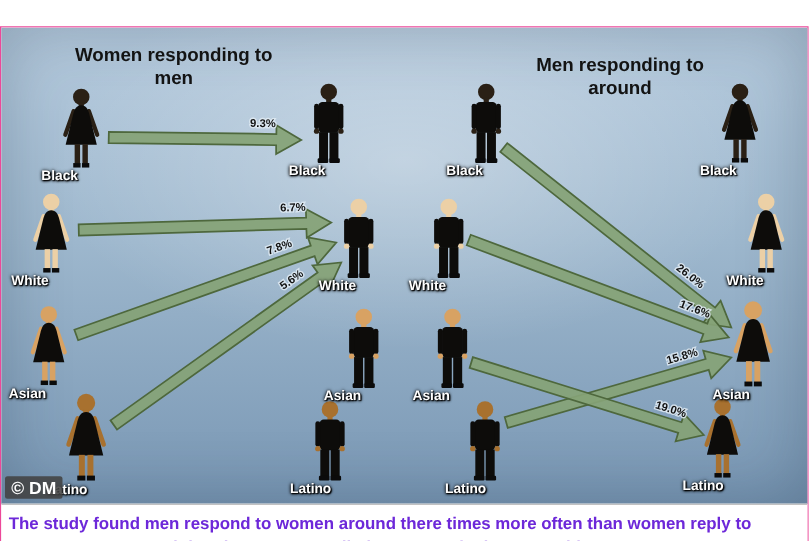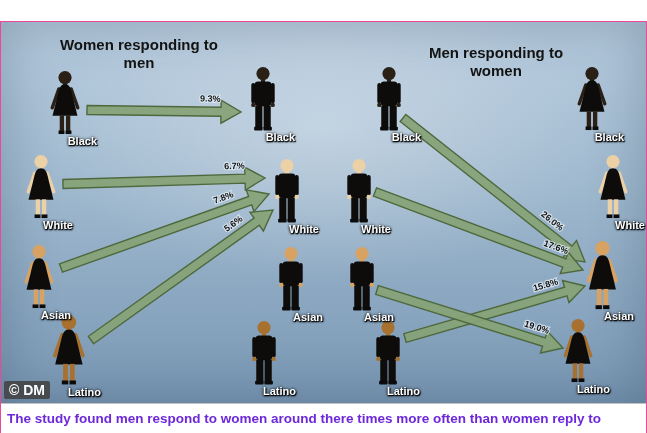--- a/index.html
+++ b/index.html
@@ -7,37 +7,37 @@
   .frame { position:relative; width:647px; height:433px; border:1px solid #ec4899; background:#fff; overflow:hidden;margin-top:21px; }
   .stage { position:absolute; left:0; top:0; width:645px; height:381px;
     background:
       radial-gradient(ellipse 62% 55% at 50% 28%, rgba(255,255,255,0.32), rgba(255,255,255,0) 72%),
       linear-gradient(180deg,#b6cbde 0%, #9db7cd 45%, #7997b4 100%);
     box-shadow: inset 0 0 55px rgba(25,45,70,0.28);
   }
   .title { position:absolute; font-weight:bold; font-size:15px; color:#131313; text-align:center; line-height:1.18; z-index:7; }
   .figure { position:absolute; z-index:2; }
   .figure svg { width:100%; height:100%; display:block; }
-  .fig-label { position:absolute; z-index:6; font-weight:bold; font-size:11px; color:#ffffff; text-align:right; width:64px;
+  .fig-label { position:absolute; z-index:6; font-weight:bold; font-size:11px; color:#ffffff; text-align:left; width:64px;
     transform:translateX(-50%); text-shadow:0 1px 2px #000, 0 0 3px #000, 1px 1px 1px #000; }
   .arrows { position:absolute; left:0; top:0; width:645px; height:381px; z-index:5; pointer-events:none; }
   .pct { font-family:"Liberation Sans", sans-serif; font-size:9px; font-weight:bold; fill:#121212;
     paint-order:stroke; stroke:rgba(225,235,243,0.85); stroke-width:2.2px; text-anchor:middle; }
   .watermark { position:absolute; left:3px; bottom:4px; z-index:8; background:rgba(66,66,66,0.88); color:#fff;
     font-size:14px; font-weight:bold; padding:1px 5px; border-radius:2px; }
   .caption { position:absolute; left:0; top:381px; width:645px; height:50px; background:#ffffff;
     border-top:1px solid #c2c2c2; padding:5px 8px 0 6px; font-size:13.5px; font-weight:bold; color:#6d28d9; line-height:1.42; }
 </style>
 </head>
 <body>
 
 <div class="frame">
   <div class="stage">
     <div class="title" style="left:58px;top:14px;width:160px">Women responding to men</div>
-    <div class="title" style="left:415px;top:22px;width:160px">Men responding to women</div>
+    <div class="title" style="left:415px;top:22px;width:160px">Men responding to around</div>
     <svg class="arrows" viewBox="0 0 645 381">
         <polygon points="85.9,92.5 219.9,94.2 219.9,101.2 240.0,90.0 220.2,78.2 220.1,85.2 86.1,83.5" fill="#85a276" stroke="#4e683d" stroke-width="1.4" fill-opacity="0.93"></polygon>
         <text transform="translate(209.3 79.6) rotate(0.7)" class="pct">9.3%</text>
         <polygon points="62.1,166.5 244.1,161.1 244.4,168.1 264.0,156.0 243.7,145.1 243.9,152.1 61.9,157.5" fill="#85a276" stroke="#4e683d" stroke-width="1.4" fill-opacity="0.93"></polygon>
         <text transform="translate(233.4 146.9) rotate(-1.7)" class="pct">6.7%</text>
         <polygon points="61.5,250.2 250.7,182.9 253.0,189.5 268.0,172.0 245.3,167.9 247.6,174.5 58.5,241.8" fill="#85a276" stroke="#4e683d" stroke-width="1.4" fill-opacity="0.93"></polygon>
         <text transform="translate(223.4 178.3) rotate(-19.6)" class="pct">7.8%</text>
         <polygon points="92.6,321.7 258.3,203.3 262.4,209.0 272.0,188.0 249.0,190.3 253.1,196.0 87.4,314.3" fill="#85a276" stroke="#4e683d" stroke-width="1.4" fill-opacity="0.93"></polygon>
         <text transform="translate(234.0 204.1) rotate(-35.5)" class="pct">5.6%</text>
         <polygon points="399.2,99.5 565.5,231.1 561.2,236.6 584.0,240.0 575.5,218.6 571.1,224.1 404.8,92.5" fill="#85a276" stroke="#4e683d" stroke-width="1.4" fill-opacity="0.93"></polygon>

